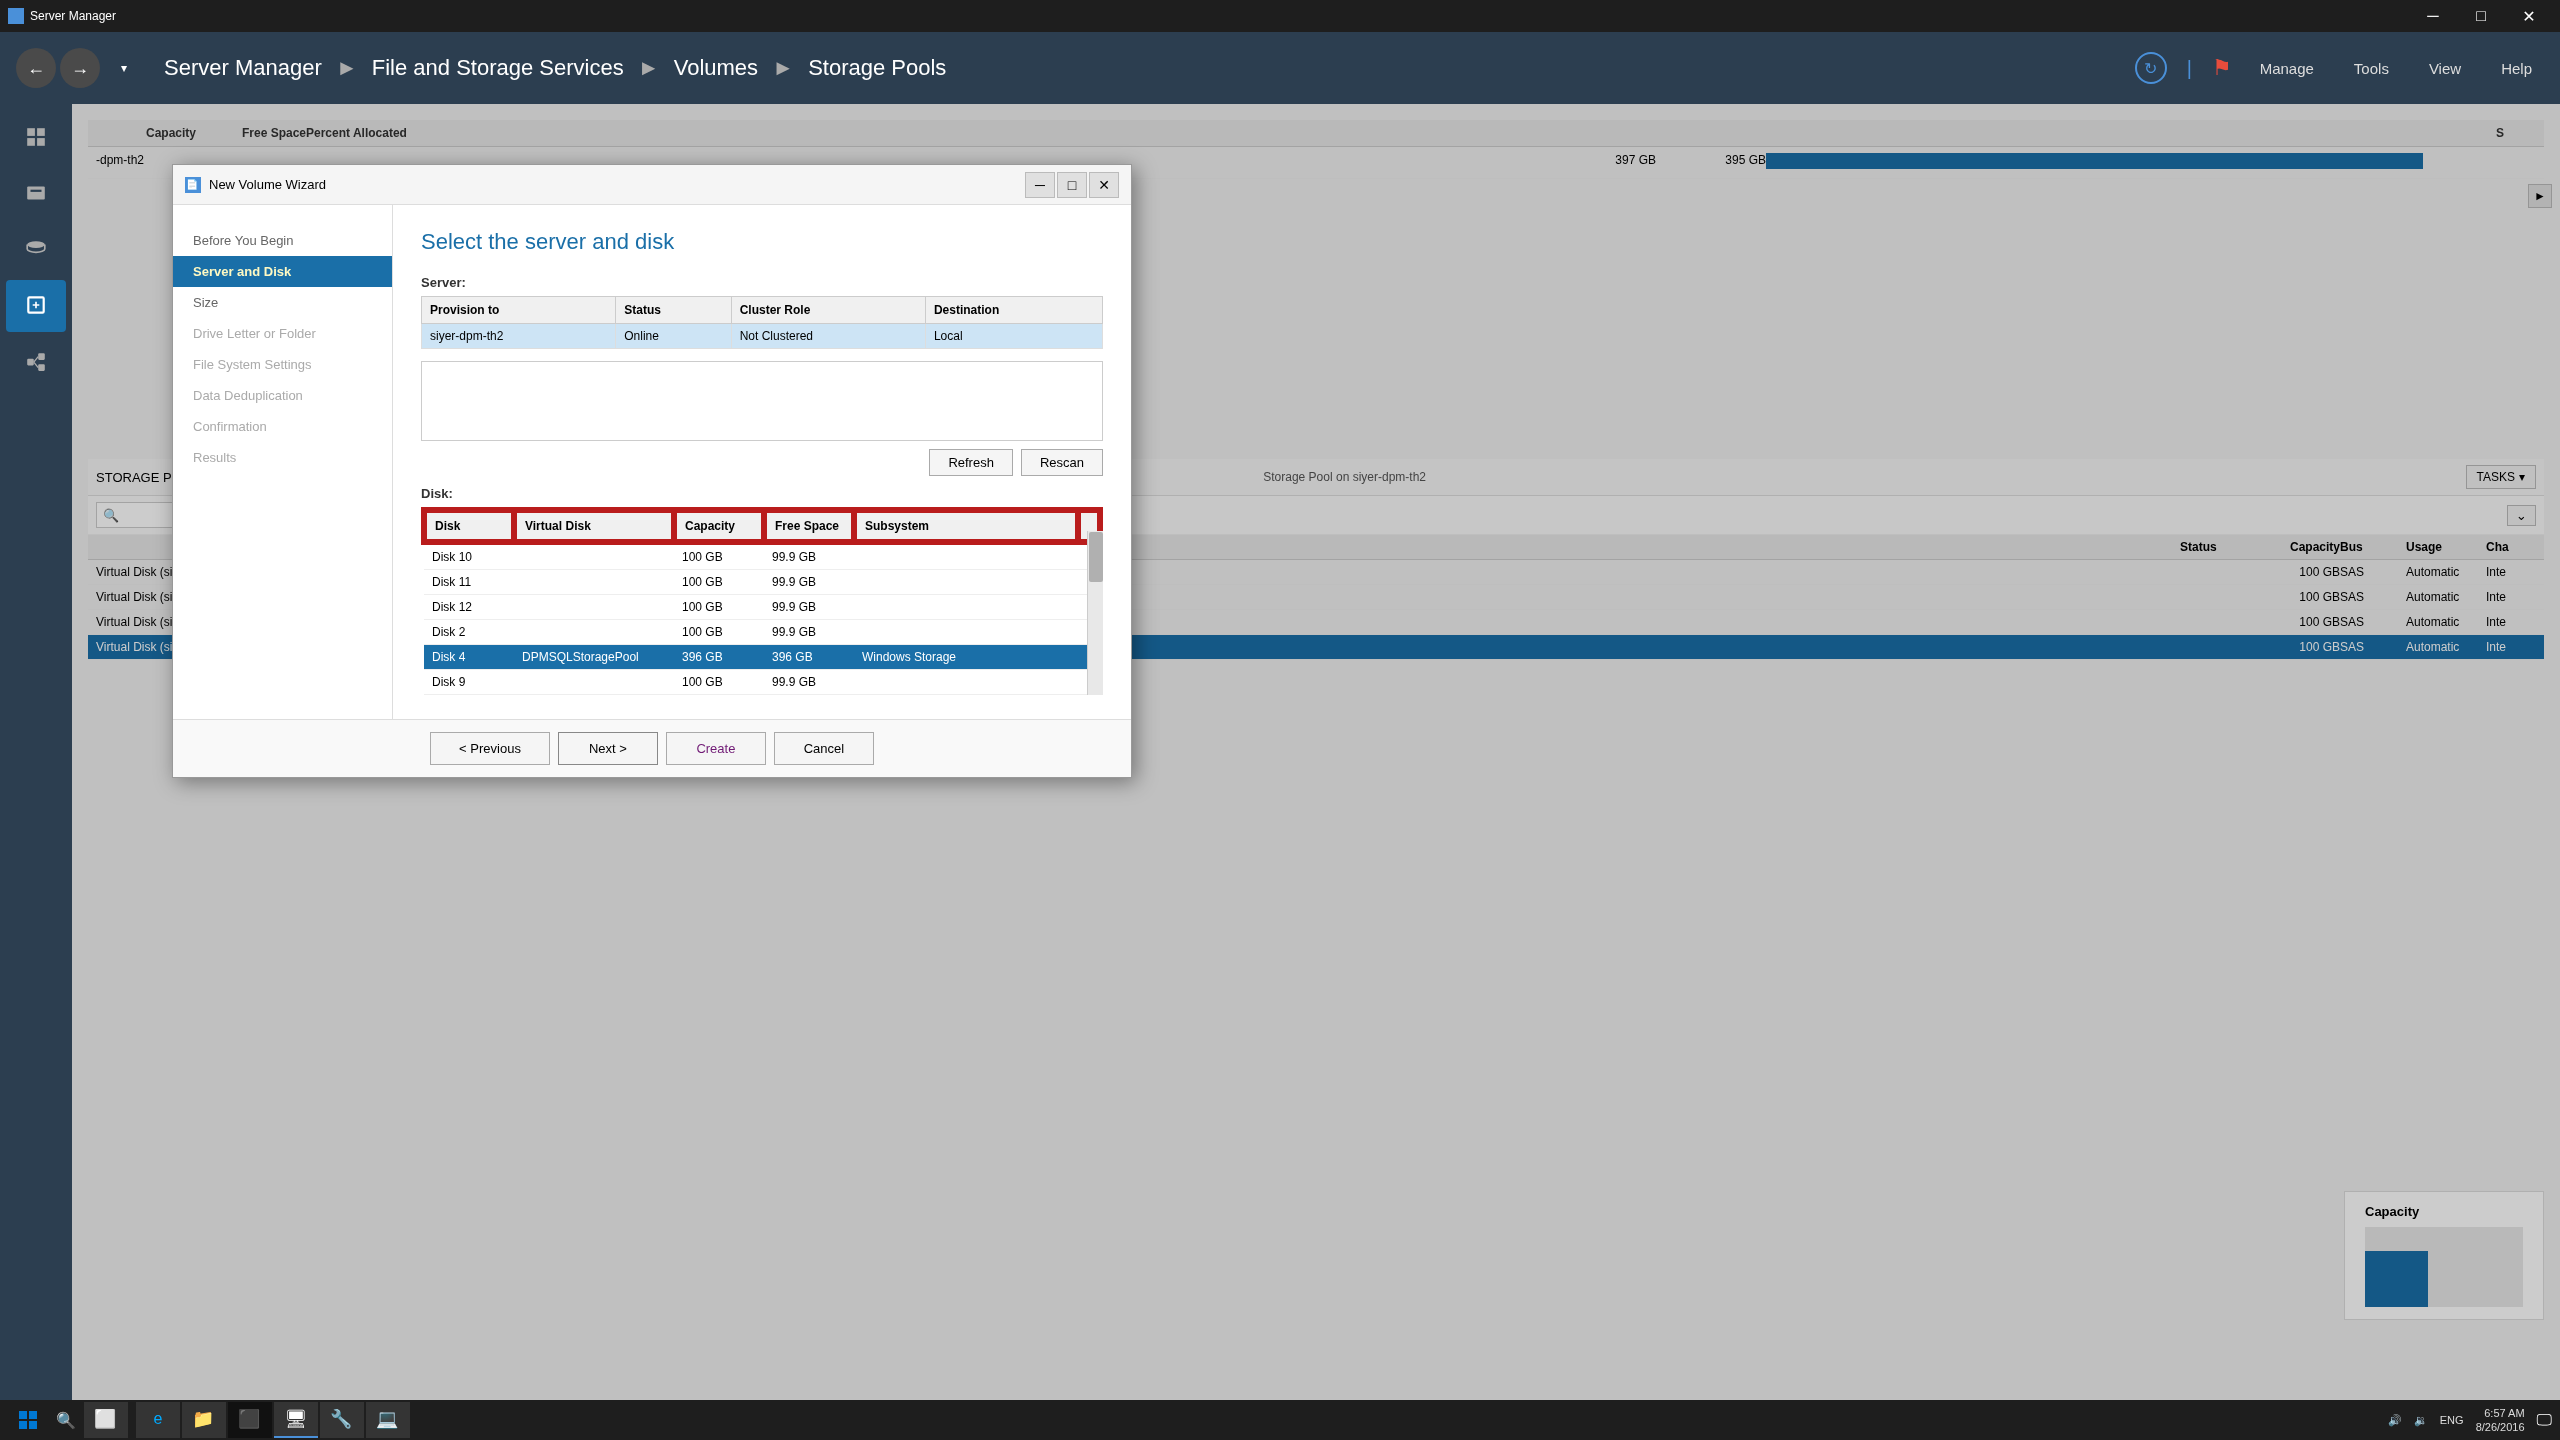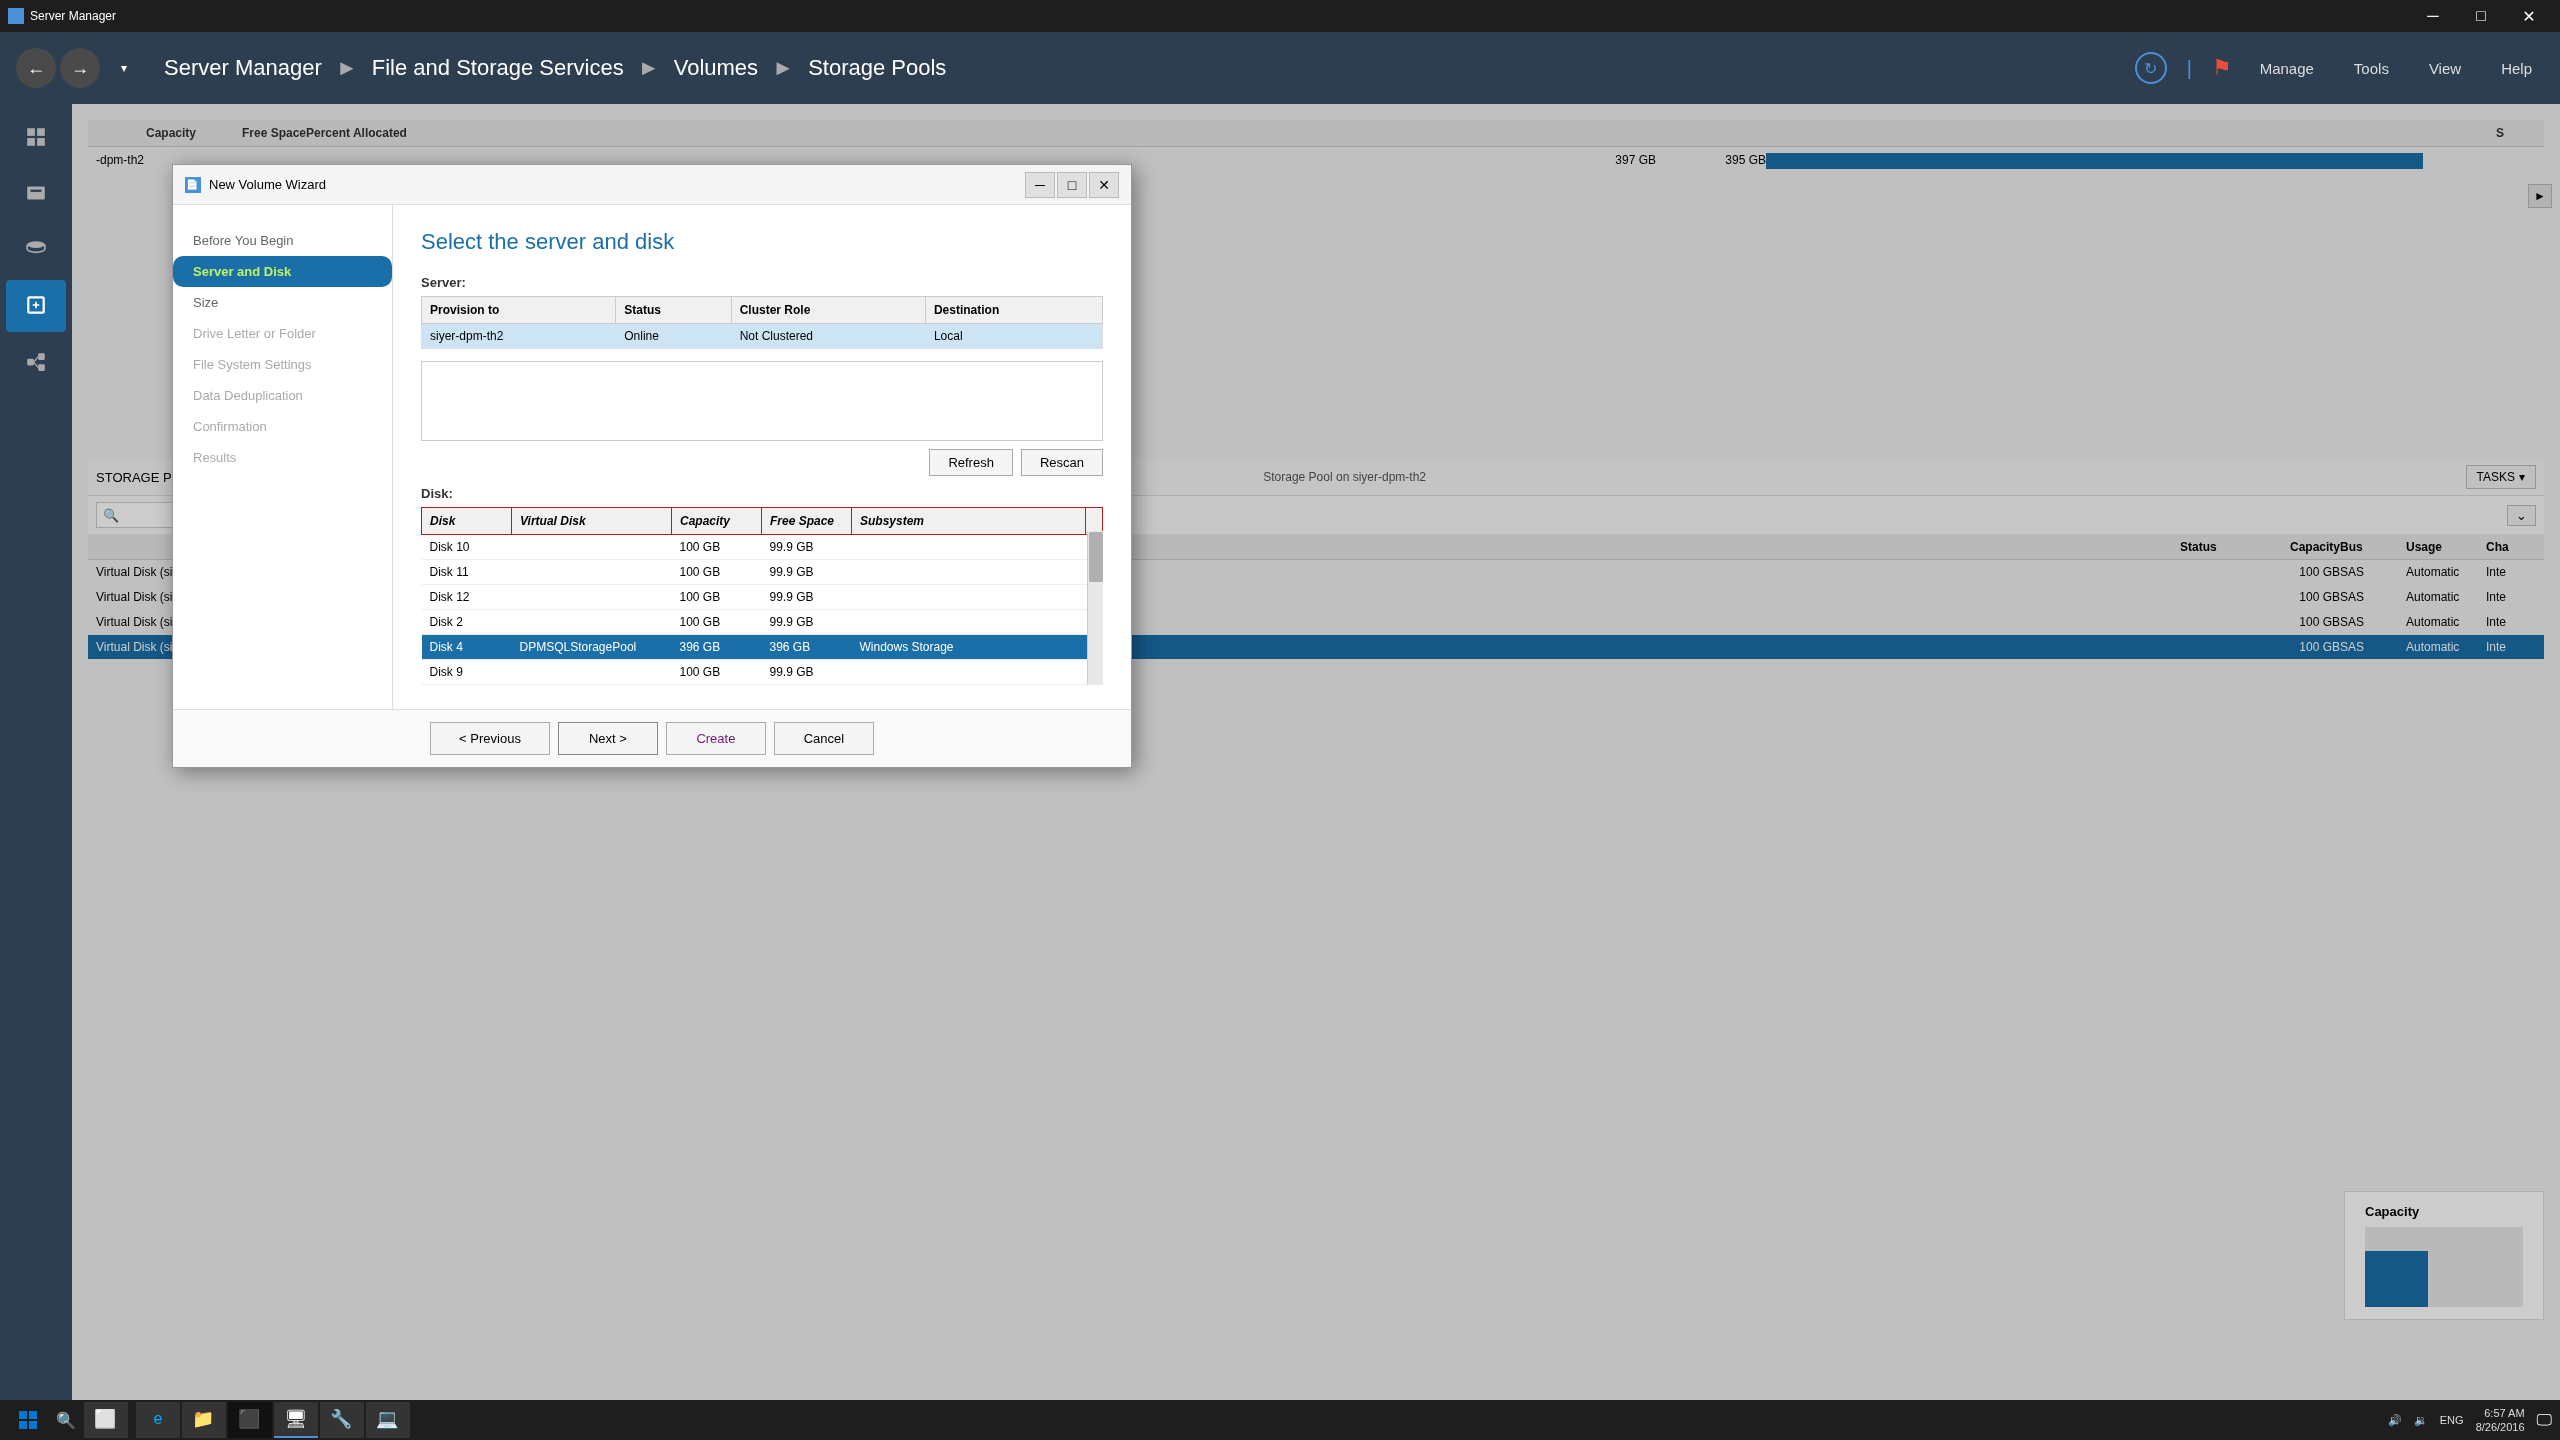--- a/index.html
+++ b/index.html
@@ -217,23 +217,22 @@
       padding: 20px 0;
     }
     .wizard-step {
       padding: 8px 20px;
       font-size: 13px;
       color: #666;
       cursor: pointer;
     }
     .wizard-step.active {
       background: #1a6fa8;
-      color: #bef264;
+      color: #fef9c3;
       font-weight: 600;
-      border-radius: 10px;
     }
     .wizard-step.disabled {
       color: #aaa;
       cursor: default;
     }
 
     
     .wizard-content {
       flex: 1;
       padding: 24px 28px;
@@ -289,25 +288,24 @@
       cursor: pointer;
       font-size: 13px;
     }
     .disk-table {
       width: 100%;
       border-collapse: collapse;
       font-size: 12px;
     }
     .disk-table th {
       background: #f0f0f0;
-      border: 1px solid #b91c1c;
+      border: 6px solid #b91c1c;
       padding: 6px 8px;
       text-align: left;
       font-weight: 600;
-      font-style: italic;
     }
     .disk-table td {
       border-bottom: 1px solid #eee;
       padding: 5px 8px;
     }
     .disk-table tr.selected td {
       background: #1a6fa8;
       color: #fff;
     }
 

